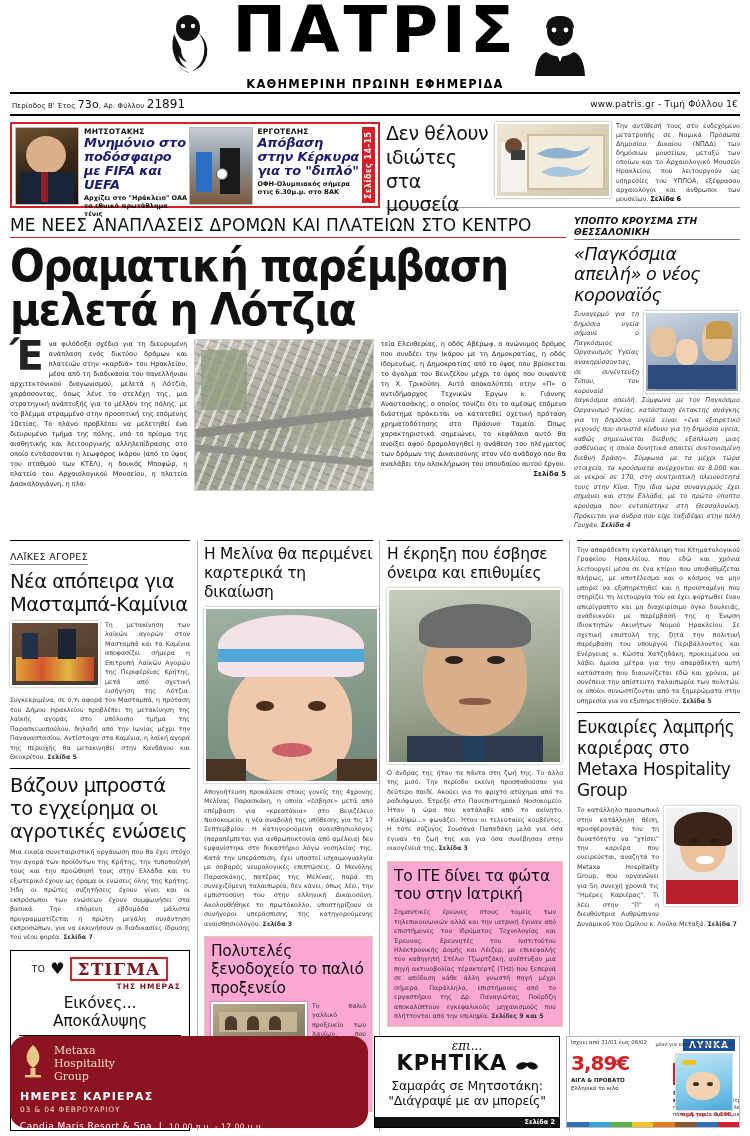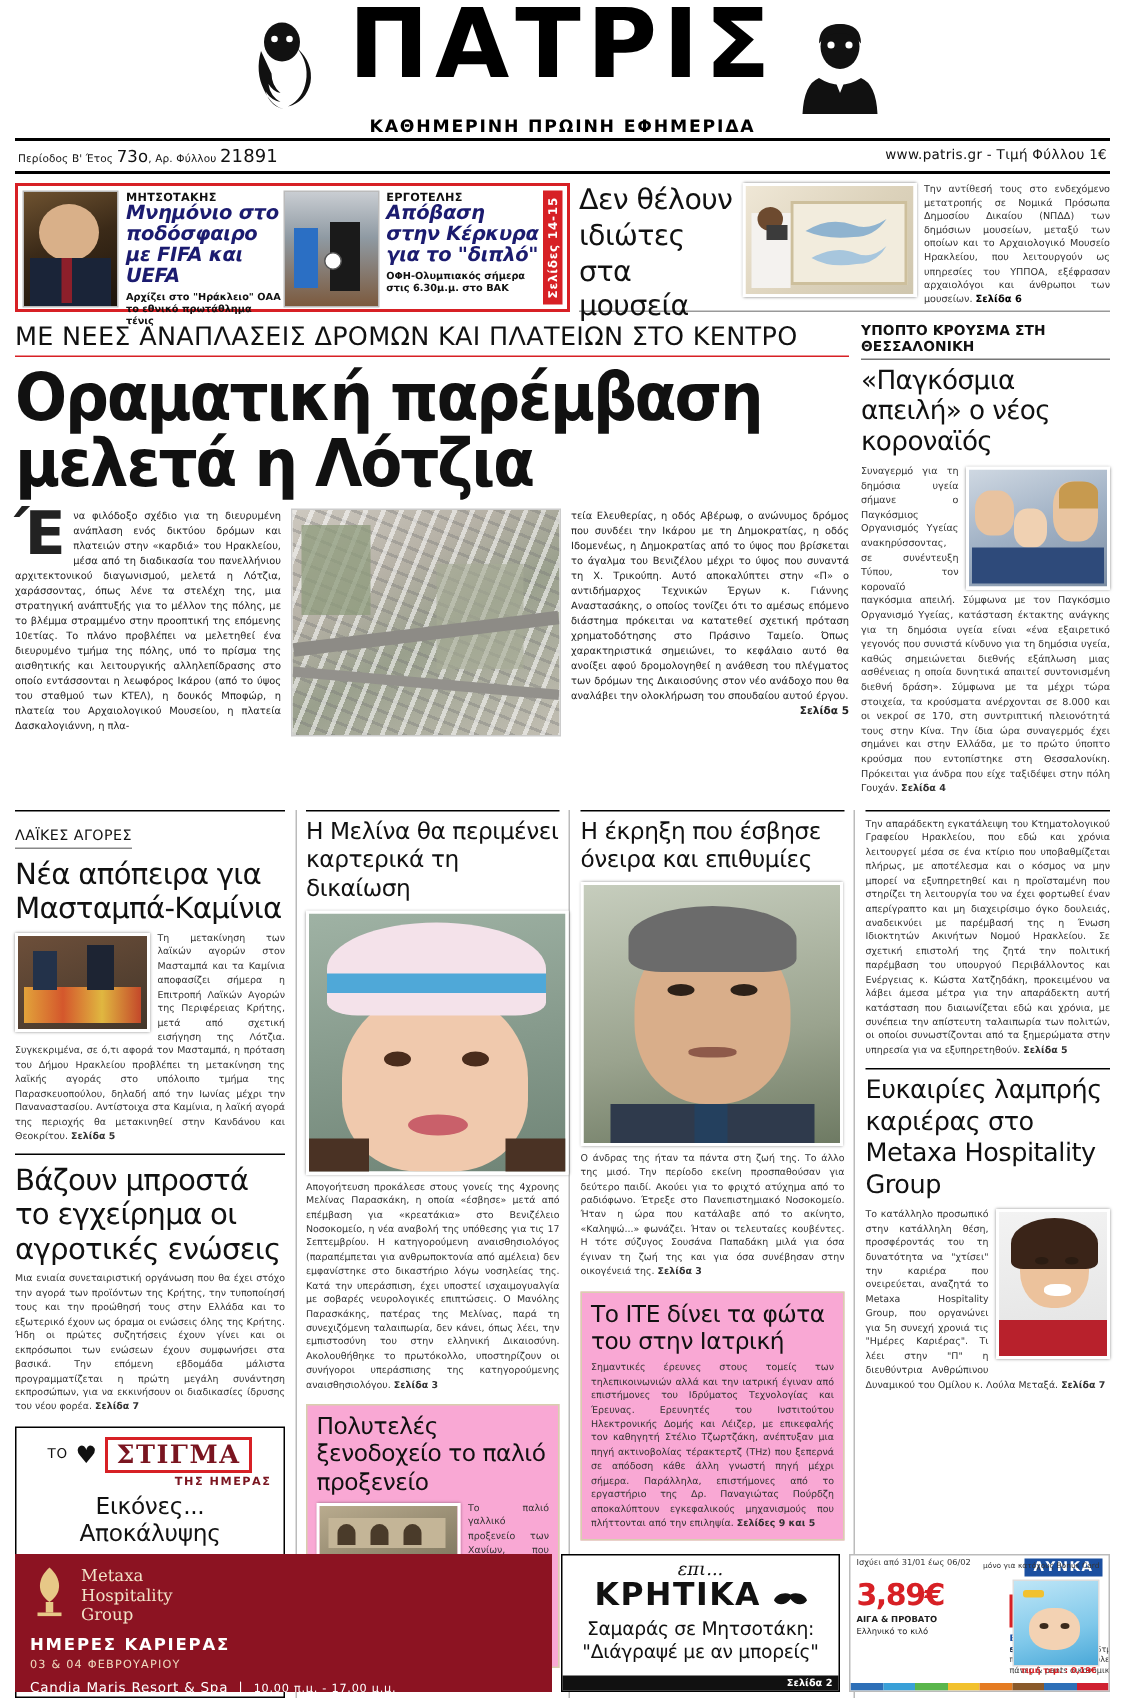--- a/index.html
+++ b/index.html
@@ -34,21 +34,21 @@
 
   .museum{flex:1;display:flex;gap:5px;align-items:flex-start;border-bottom:1px solid #999;padding-bottom:4px;}
   .mus-head{font-size:19px;line-height:1.25;font-weight:500;letter-spacing:-.4px;width:104px;flex:none;}
   .mus-photo{width:112px;height:72px;flex:none;border:2px solid #fff;box-shadow:0 0 2px rgba(0,0,0,.55);overflow:hidden;position:relative;}
   .mus-txt{flex:1;font-size:6.4px;line-height:1.42;text-align:justify;color:#333;}
   .mus-txt b{font-size:6.6px;color:#000}
 
   
   .mainrow{display:flex;gap:8px;margin-top:7px;}
   .maincol{width:556px;}
-  .rightcol{flex:1;}
+  .rightcol{flex:1;font-style:italic;}
 
   .kicker{font-size:17px;letter-spacing:.2px;padding-bottom:2px;border-bottom:1.5px solid #d72025;color:#111;}
   .bighead{font-size:44px;font-weight:bold;line-height:1.0;letter-spacing:-1.6px;margin:6px 0 7px 0;font-family:"DejaVu Sans","Liberation Sans",sans-serif;transform:scaleX(.93);transform-origin:left;}
 
   .lead{display:flex;gap:7px;}
   .lead-col{width:178px;font-size:6.6px;line-height:1.52;text-align:justify;color:#222;}
   .lead-col.two{width:186px;}
   .dropcap{float:left;font-size:40px;line-height:.78;font-weight:bold;padding:2px 5px 0 0;}
   .lead-photo{width:178px;height:150px;overflow:hidden;position:relative;border:1px solid #ccc;}
   .pagref{font-weight:bold;font-size:7px;float:right;}
@@ -83,21 +83,21 @@
   .stigma-box{border:2px solid #d72025;padding:0 6px;font-size:17px;font-weight:bold;color:#7a1520;letter-spacing:1px;font-family:"DejaVu Serif","Liberation Serif",serif;}
   .stigma-day{text-align:right;font-size:7.5px;font-weight:bold;color:#7a1520;letter-spacing:1px;margin-top:1px;}
   .stigma-h{text-align:center;font-size:15.5px;margin:3px 0 5px 0;letter-spacing:-.2px;}
   .stigma-by{font-size:7px;font-weight:bold;border-top:1px solid #000;border-bottom:1px solid #000;padding:3px 2px;color:#222;}
   .stigma-body{font-size:6.4px;line-height:1.5;text-align:justify;margin-top:5px;color:#333;}
   .tintbox{background:#f9a8d4;border:1px solid #d8cfae;padding:5px 6px 6px 6px;box-sizing:border-box;}
   .tb-h{font-size:15.5px;line-height:1.18;letter-spacing:-.3px;margin-bottom:4px;}
 
   
   .adrow{position:absolute;left:10px;right:10px;bottom:8px;display:flex;gap:6px;height:92px;}
-  .ad-metaxa{width:358px;background:#8c1322;position:relative;overflow:hidden;color:#fff;box-sizing:border-box;padding:8px 10px;}
+  .ad-metaxa{width:358px;background:#8c1322;position:relative;overflow:hidden;color:#fff;box-sizing:border-box;padding:8px 10px;border-radius:16px;}
   .ad-metaxa .brand{font-family:"DejaVu Serif","Liberation Serif",serif;font-size:11px;line-height:1.2;color:#f2e3c8;}
   .ad-metaxa .hm{font-size:11px;font-weight:bold;letter-spacing:1.2px;margin-top:6px;}
   .ad-metaxa .dt{font-size:7.5px;letter-spacing:.8px;margin-top:2px;color:#f0dcc0;}
   .ad-metaxa .venue{font-size:9px;letter-spacing:.5px;margin-top:7px;color:#fff;}
   .ad-metaxa .wdg{position:absolute;right:6px;top:4px;width:84px;text-align:center;}
   .wdg .w1{font-size:12.5px;font-weight:bold;color:#f6c451;letter-spacing:.5px;}
   .wdg .w2{font-size:6px;letter-spacing:1.4px;color:#f0dcc0;margin-bottom:3px;}
   .ad-kritika{width:186px;border:1px solid #000;box-sizing:border-box;background:#fff;text-align:center;padding:2px 4px 0 4px;position:relative;}
   .kr-epi{font-family:"DejaVu Serif","Liberation Serif",serif;font-style:italic;font-size:12px;}
   .kr-main{font-size:21px;font-weight:bold;letter-spacing:1px;line-height:1;}

